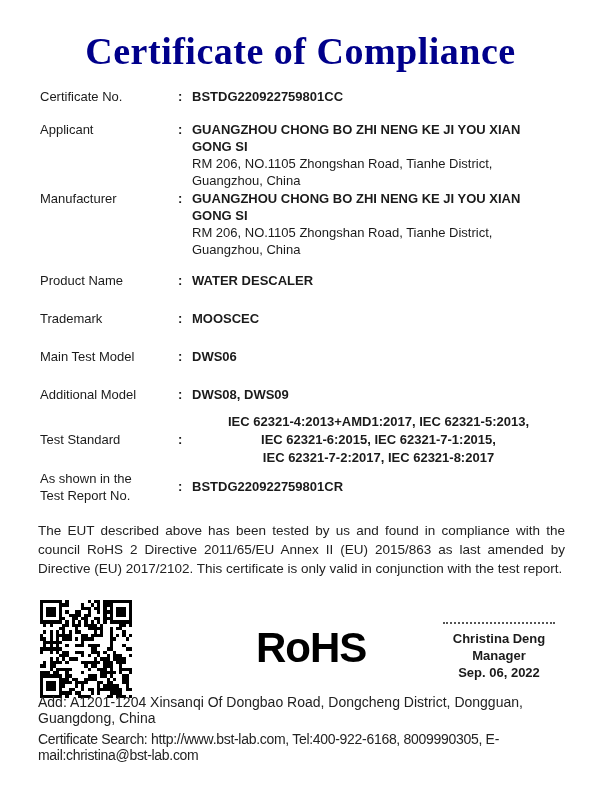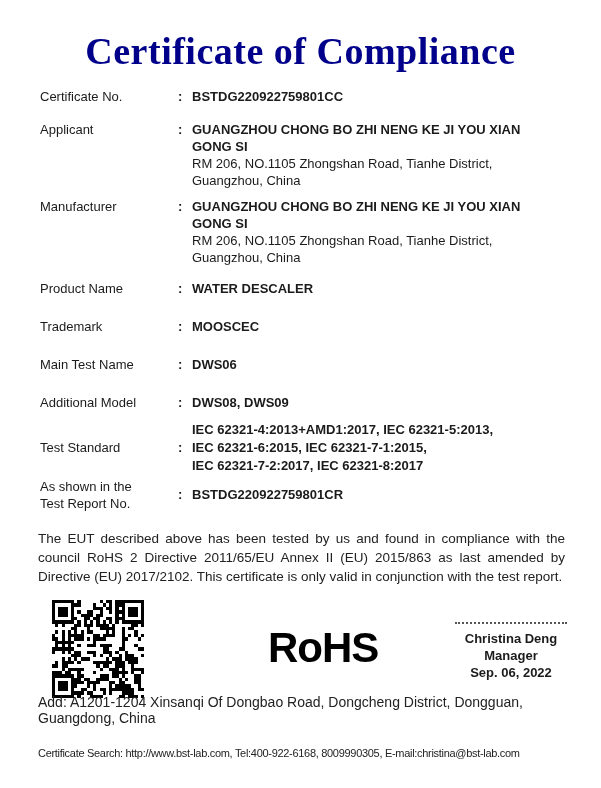--- a/index.html
+++ b/index.html
@@ -18,48 +18,48 @@
   }
 
   .content { padding:14px 36px 0 40px; font-size:13px; }
 
   .row { display:flex; align-items:flex-start; line-height:17px; }
   .row.center { align-items:center; }
   .label { width:138px; flex-shrink:0; font-weight:normal; }
   .colon { width:14px; flex-shrink:0; font-weight:bold; }
   .value { flex:1; font-weight:bold; }
   .value .addr { font-weight:normal; }
-  .std-line { line-height:18px; font-weight:bold; }
+  .std-line { line-height:18px; font-weight:bold;text-align:center; }
 
   .mb16{margin-bottom:16px}.mb14{margin-bottom:14px}.mb21{margin-bottom:21px}
-  .mb10{margin-bottom:10px}.mb3{margin-bottom:3px}.mb17{margin-bottom:17px}.mb1{margin-bottom:9px}
+  .mb10{margin-bottom:10px}.mb3{margin-bottom:3px}.mb17{margin-bottom:17px}.mb1{margin-bottom:1px}
 
   .statement {
     margin:0 36px 0 38px;
     font-size:13.5px;
     line-height:19px;
     text-align:justify;
     color:#222;
   }
 
-  .bottom-band { position:absolute; left:52px; right:36px; top:598px; height:102px; }
+  .bottom-band { position:absolute; left:40px; right:36px; top:598px; height:102px; }
   .qr { position:absolute; left:0; top:2px; width:92px; height:98px; }
   .rohs {
     position:absolute; left:216px; top:26px;
     font-size:42px; font-weight:bold; letter-spacing:-1px; color:#000;
     font-family:"Liberation Sans", sans-serif;
   }
   .sig { position:absolute; left:400px; top:24px; width:118px; text-align:center; }
   .sig-line { border-top:2px dotted #555; width:112px; margin:0 auto 6px auto; height:0; }
   .sig div.txt { font-weight:bold; font-size:13px; line-height:17px; }
 
   .footer { position:absolute; left:38px; right:20px; top:694px; }
   .company { font-weight:bold; font-size:13.5px; letter-spacing:.2px; }
   .addr-line { font-size:14px; color:#222; }
-  .search-line { margin-top:21px; font-size:11px; letter-spacing:-0.3px; color:#222; }
+  .search-line { margin-top:5px; font-size:14px; letter-spacing:-0.3px; color:#222; }
 </style>
 </head>
 <body>
 
 <div class="title">Certificate of Compliance</div>
 
 <div class="content">
 
   <div class="row mb16">
     <div class="label">Certificate No.</div>
@@ -95,21 +95,21 @@
     <div class="value">WATER DESCALER</div>
   </div>
 
   <div class="row mb21">
     <div class="label">Trademark</div>
     <div class="colon">:</div>
     <div class="value">MOOSCEC</div>
   </div>
 
   <div class="row mb21">
-    <div class="label">Main Test Name</div>
+    <div class="label">Main Test Model</div>
     <div class="colon">:</div>
     <div class="value">DWS06</div>
   </div>
 
   <div class="row mb10">
     <div class="label">Additional Model</div>
     <div class="colon">:</div>
     <div class="value">DWS08, DWS09</div>
   </div>
 

